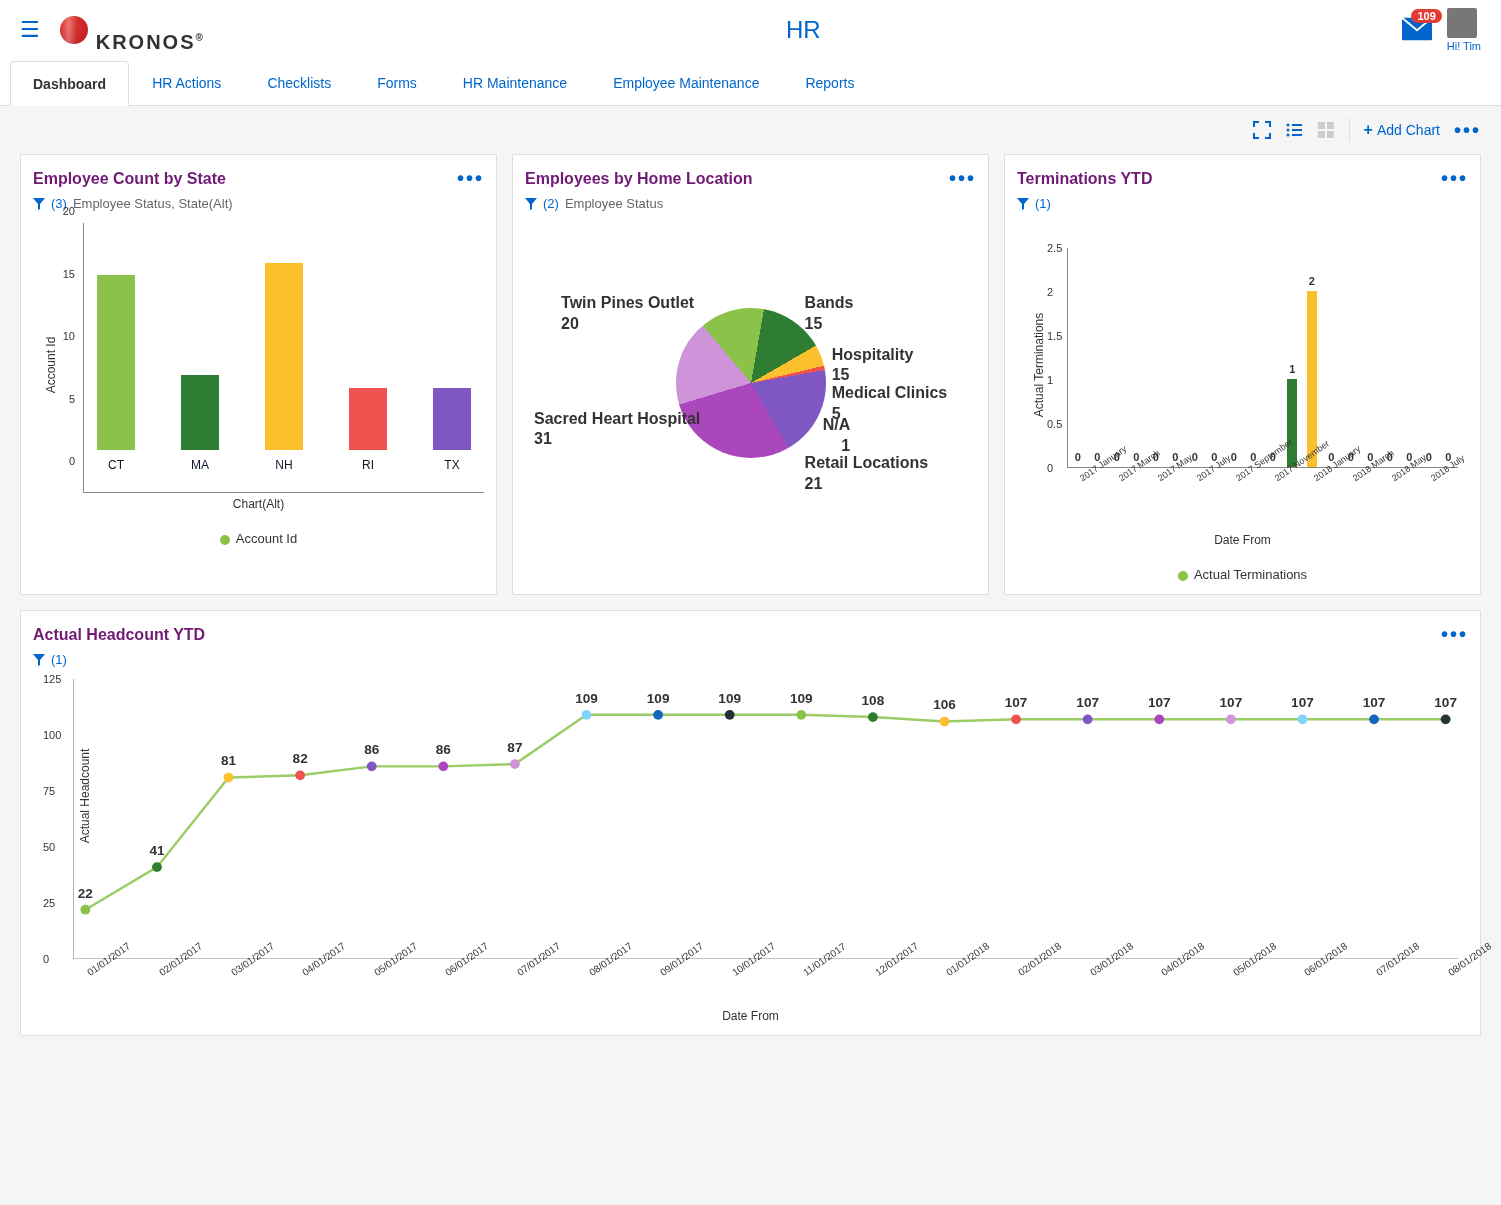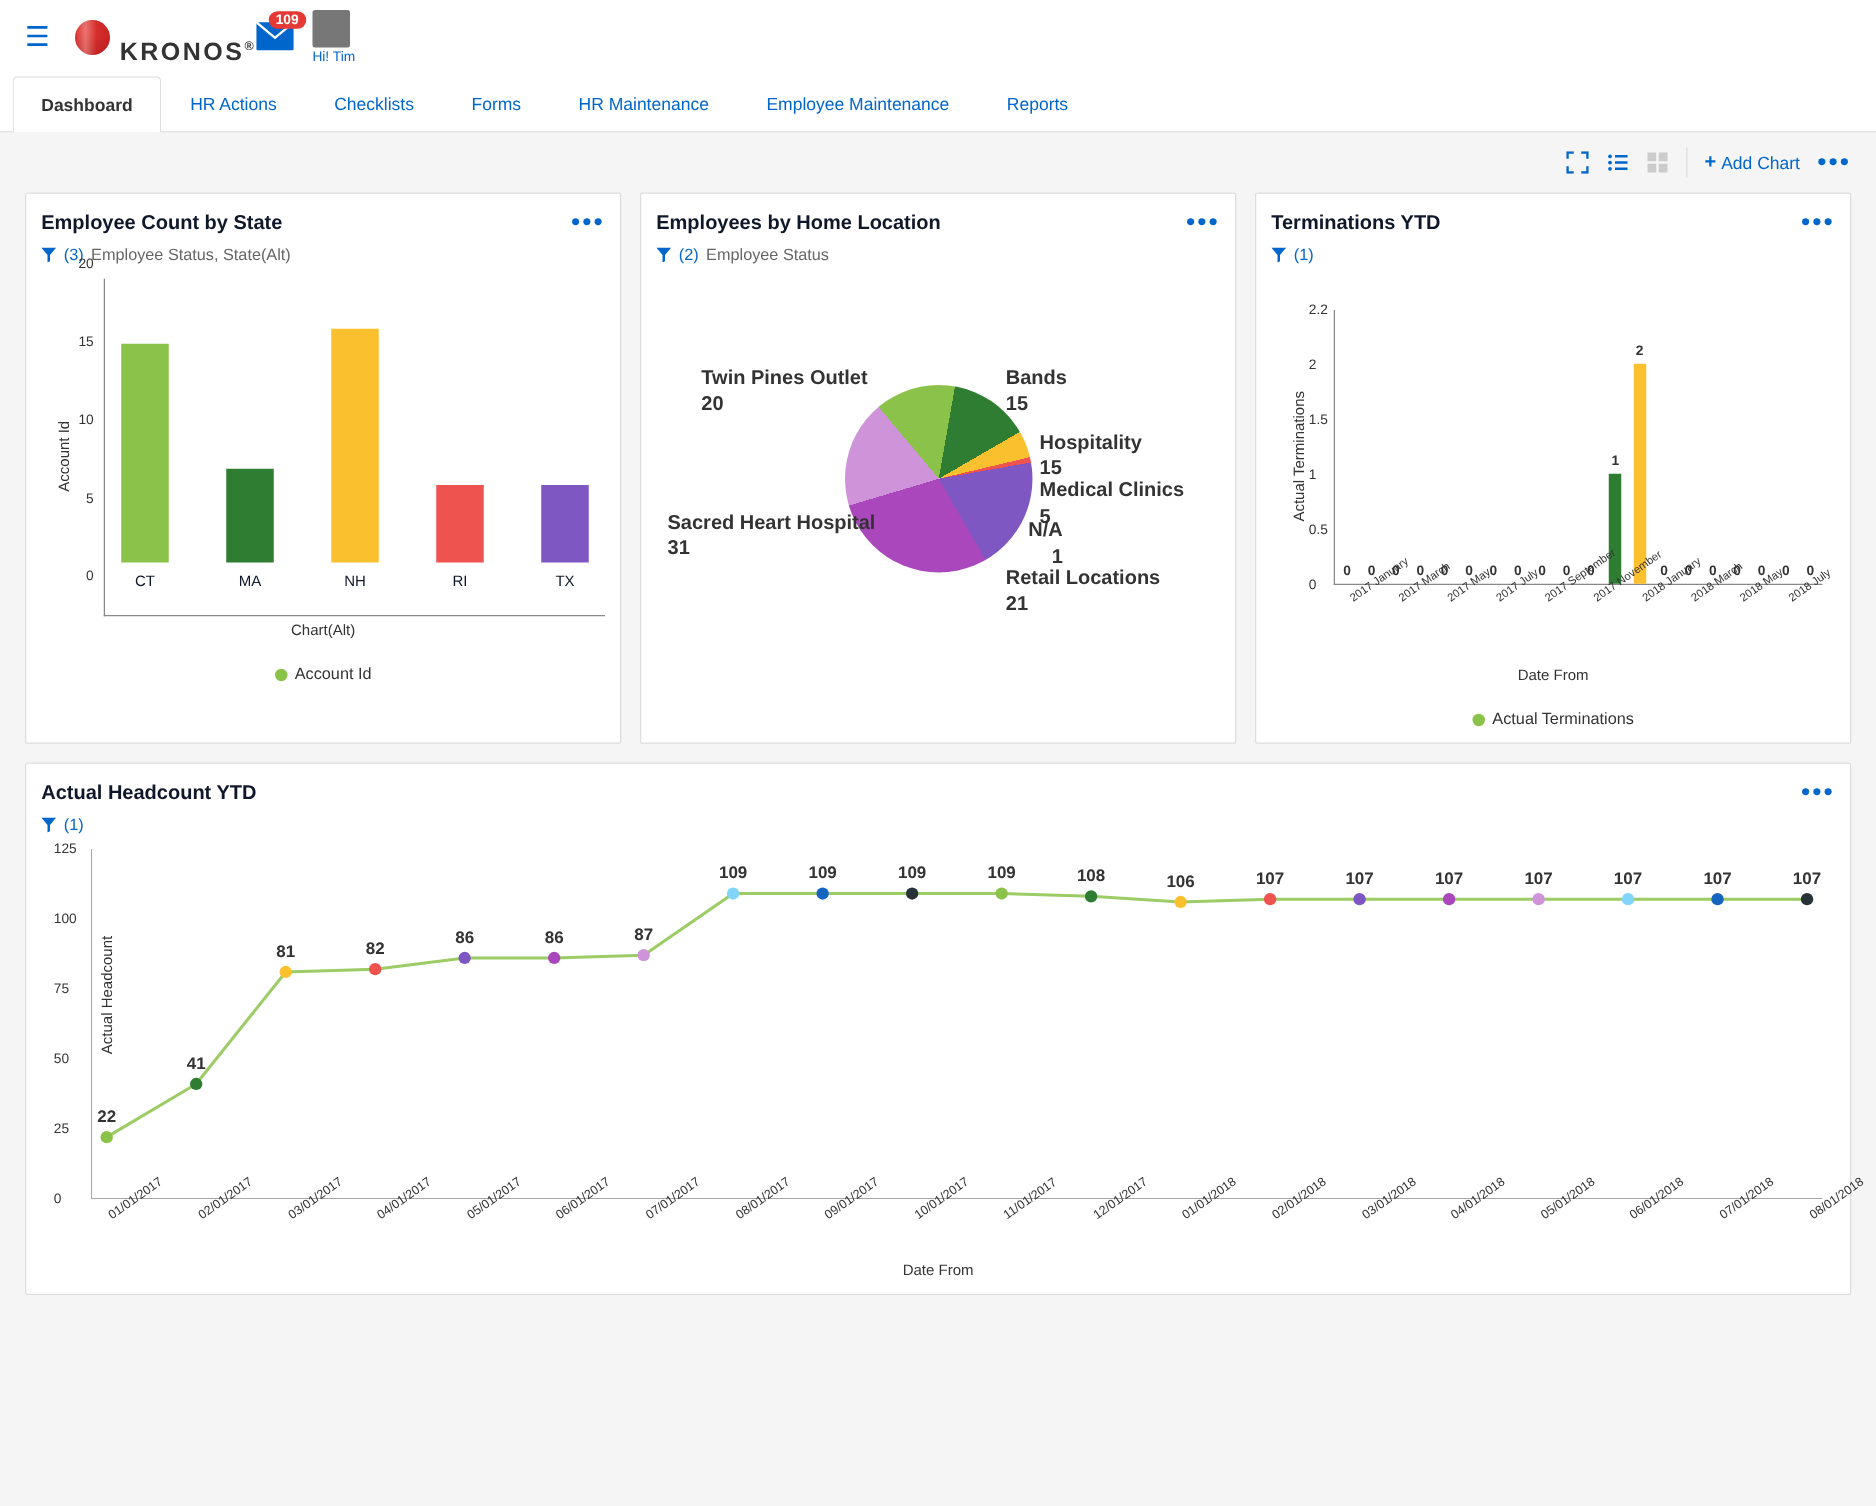--- a/index.html
+++ b/index.html
@@ -24,21 +24,21 @@
 .toolbar { display: flex; justify-content: flex-end; align-items: center; padding: 12px 20px; gap: 14px; }
 .tool-icon { width: 18px; height: 18px; cursor: pointer; color: #0066cc; }
 .tool-icon.disabled { color: #ccc; }
 .divider { width: 1px; height: 24px; background: #ddd; }
 .add-chart { color: #0066cc; cursor: pointer; font-size: 14px; display: flex; align-items: center; gap: 4px; }
 .ellipsis { color: #0066cc; font-size: 20px; cursor: pointer; font-weight: bold; letter-spacing: 2px; }
 .dashboard { padding: 0 20px 20px; display: grid; grid-template-columns: 1fr 1fr 1fr; gap: 15px; }
 .card { background: #fff; border: 1px solid #ddd; border-radius: 2px; padding: 12px; }
 .card.full { grid-column: 1 / -1; }
 .card-header { display: flex; justify-content: space-between; align-items: center; margin-bottom: 6px; }
-.card-title { color: #0f172a; font-size: 16px; font-weight: bold; }
+.card-title { color: #701a75; font-size: 16px; font-weight: bold; }
 .filter-row { display: flex; align-items: center; gap: 6px; color: #0066cc; font-size: 13px; margin-bottom: 12px; }
 .filter-icon { width: 12px; height: 12px; }
 .filter-text { color: #666; }
 .chart-area { position: relative; }
 .bar-chart { display: flex; align-items: flex-end; height: 270px; padding-left: 50px; padding-bottom: 20px; position: relative; gap: 20px; justify-content: space-around; }
 .y-axis { position: absolute; left: 0; top: 0; height: 270px; width: 50px; }
 .y-label { position: absolute; left: -10px; top: 50%; transform: rotate(-90deg); transform-origin: center; font-size: 12px; color: #333; white-space: nowrap; }
 .y-tick { position: absolute; right: 8px; font-size: 11px; color: #333; transform: translateY(-50%); }
 .bar { width: 38px; display: flex; flex-direction: column; align-items: center; }
 .bar-fill { width: 100%; }
@@ -61,20 +61,21 @@
 </style>
 </head>
 <body>
 
 <div class="header">
   <div class="hamburger">☰</div>
   <div class="logo">
     <div class="logo-circle"></div>
     <span class="logo-text"><span>KRONOS</span><sup>®</sup></span>
   </div>
+  <div class="page-title">HR</div>
   <div class="header-right">
     <div class="mail-icon">
       <svg class="mail-svg" viewBox="0 0 24 18">
         <rect x="0" y="0" width="24" height="18" fill="#0066cc" rx="1"></rect>
         <path d="M0 0 L12 10 L24 0" stroke="#fff" stroke-width="1.5" fill="none"></path>
       </svg>
       <span class="badge">109</span>
     </div>
     <div>
       <div class="avatar"></div>
@@ -209,21 +210,21 @@
       <span>(1)</span>
     </div>
     <div class="term-chart">
       <div class="y-label" style="position:absolute;left:-30px;top:50%;transform:rotate(-90deg)">Actual Terminations</div>
       <div id="term-yticks">
           <div style="position: absolute; left: 30px; font-size: 11px; bottom: 25px; transform: translateY(50%);">0</div>
           <div style="position: absolute; left: 30px; font-size: 11px; bottom: 69px; transform: translateY(50%);">0.5</div>
           <div style="position: absolute; left: 30px; font-size: 11px; bottom: 113px; transform: translateY(50%);">1</div>
           <div style="position: absolute; left: 30px; font-size: 11px; bottom: 157px; transform: translateY(50%);">1.5</div>
           <div style="position: absolute; left: 30px; font-size: 11px; bottom: 201px; transform: translateY(50%);">2</div>
-          <div style="position: absolute; left: 30px; font-size: 11px; bottom: 245px; transform: translateY(50%);">2.2</div>
+          <div style="position: absolute; left: 30px; font-size: 11px; bottom: 245px; transform: translateY(50%);">2.5</div>
         </div>
       <div class="term-bars" id="term-bars" style="border-left:1px solid #888;border-bottom:1px solid #888;">
           <div class="term-val" style="left: 2.5%; bottom: 4px;">0</div>
           <div class="term-val" style="left: 7.5%; bottom: 4px;">0</div>
           <div class="term-val" style="left: 12.5%; bottom: 4px;">0</div>
           <div class="term-val" style="left: 17.5%; bottom: 4px;">0</div>
           <div class="term-val" style="left: 22.5%; bottom: 4px;">0</div>
           <div class="term-val" style="left: 27.5%; bottom: 4px;">0</div>
           <div class="term-val" style="left: 32.5%; bottom: 4px;">0</div>
           <div class="term-val" style="left: 37.5%; bottom: 4px;">0</div>

